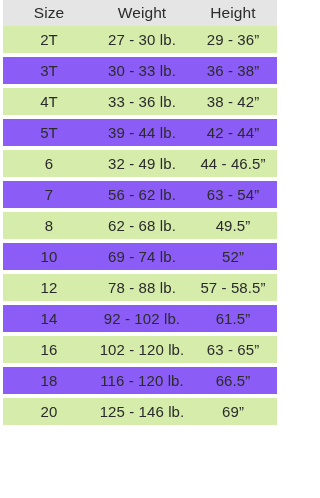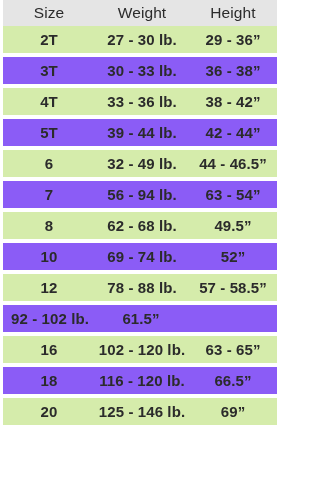--- a/index.html
+++ b/index.html
@@ -46,21 +46,21 @@
     display: flex;
     align-items: center;
     height: 27px;
     flex: 0 0 27px;
     margin-bottom: 4px;
   }
   .row.alt-a { background: #d5ecab; }
   .row.alt-b { background: #8b5cf6; }
   .row .cell {
     font-size: 15px;
-    font-weight: 700;
+    font-weight: 400;
     color: #2b2b2b;
     text-align: center;
     white-space: nowrap;
     letter-spacing: 0.1px;
   }
   .col-size   { width: 92px; flex: 0 0 92px; }
   .col-weight { width: 94px; flex: 0 0 94px; }
   .col-height { width: 88px; flex: 0 0 88px; }
 </style>
 </head>
@@ -95,39 +95,40 @@
         <div class="cell col-weight">39 - 44 lb.</div>
         <div class="cell col-height">42 - 44”</div>
       </div>
       <div class="row alt-a">
         <div class="cell col-size">6</div>
         <div class="cell col-weight">32 - 49 lb.</div>
         <div class="cell col-height">44 - 46.5”</div>
       </div>
       <div class="row alt-b">
         <div class="cell col-size">7</div>
-        <div class="cell col-weight">56 - 94 lb.</div>
+        <div class="cell col-weight">56 - 62 lb.</div>
         <div class="cell col-height">63 - 54”</div>
       </div>
       <div class="row alt-a">
         <div class="cell col-size">8</div>
         <div class="cell col-weight">62 - 68 lb.</div>
         <div class="cell col-height">49.5”</div>
       </div>
       <div class="row alt-b">
         <div class="cell col-size">10</div>
         <div class="cell col-weight">69 - 74 lb.</div>
         <div class="cell col-height">52”</div>
       </div>
       <div class="row alt-a">
         <div class="cell col-size">12</div>
         <div class="cell col-weight">78 - 88 lb.</div>
         <div class="cell col-height">57 - 58.5”</div>
       </div>
       <div class="row alt-b">
+        <div class="cell col-size">14</div>
         <div class="cell col-weight">92 - 102 lb.</div>
         <div class="cell col-height">61.5”</div>
       </div>
       <div class="row alt-a">
         <div class="cell col-size">16</div>
         <div class="cell col-weight">102 - 120 lb.</div>
         <div class="cell col-height">63 - 65”</div>
       </div>
       <div class="row alt-b">
         <div class="cell col-size">18</div>

